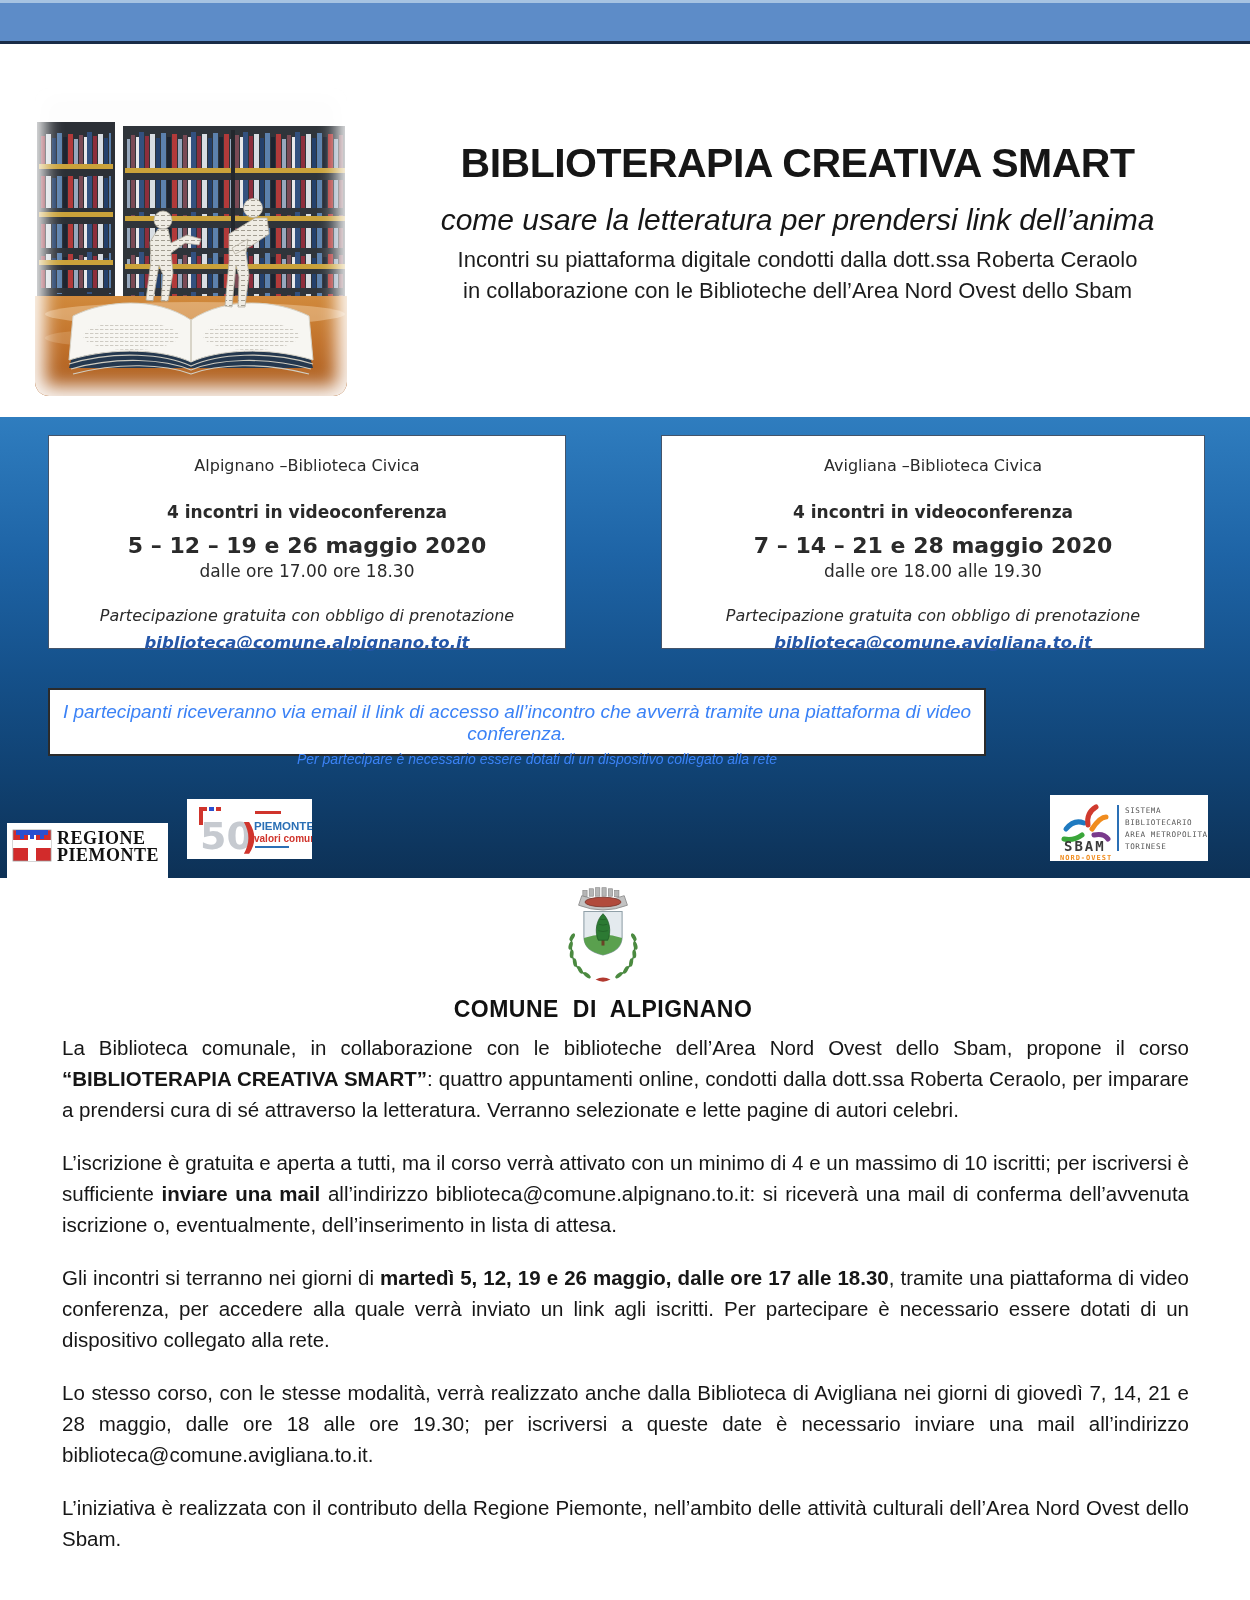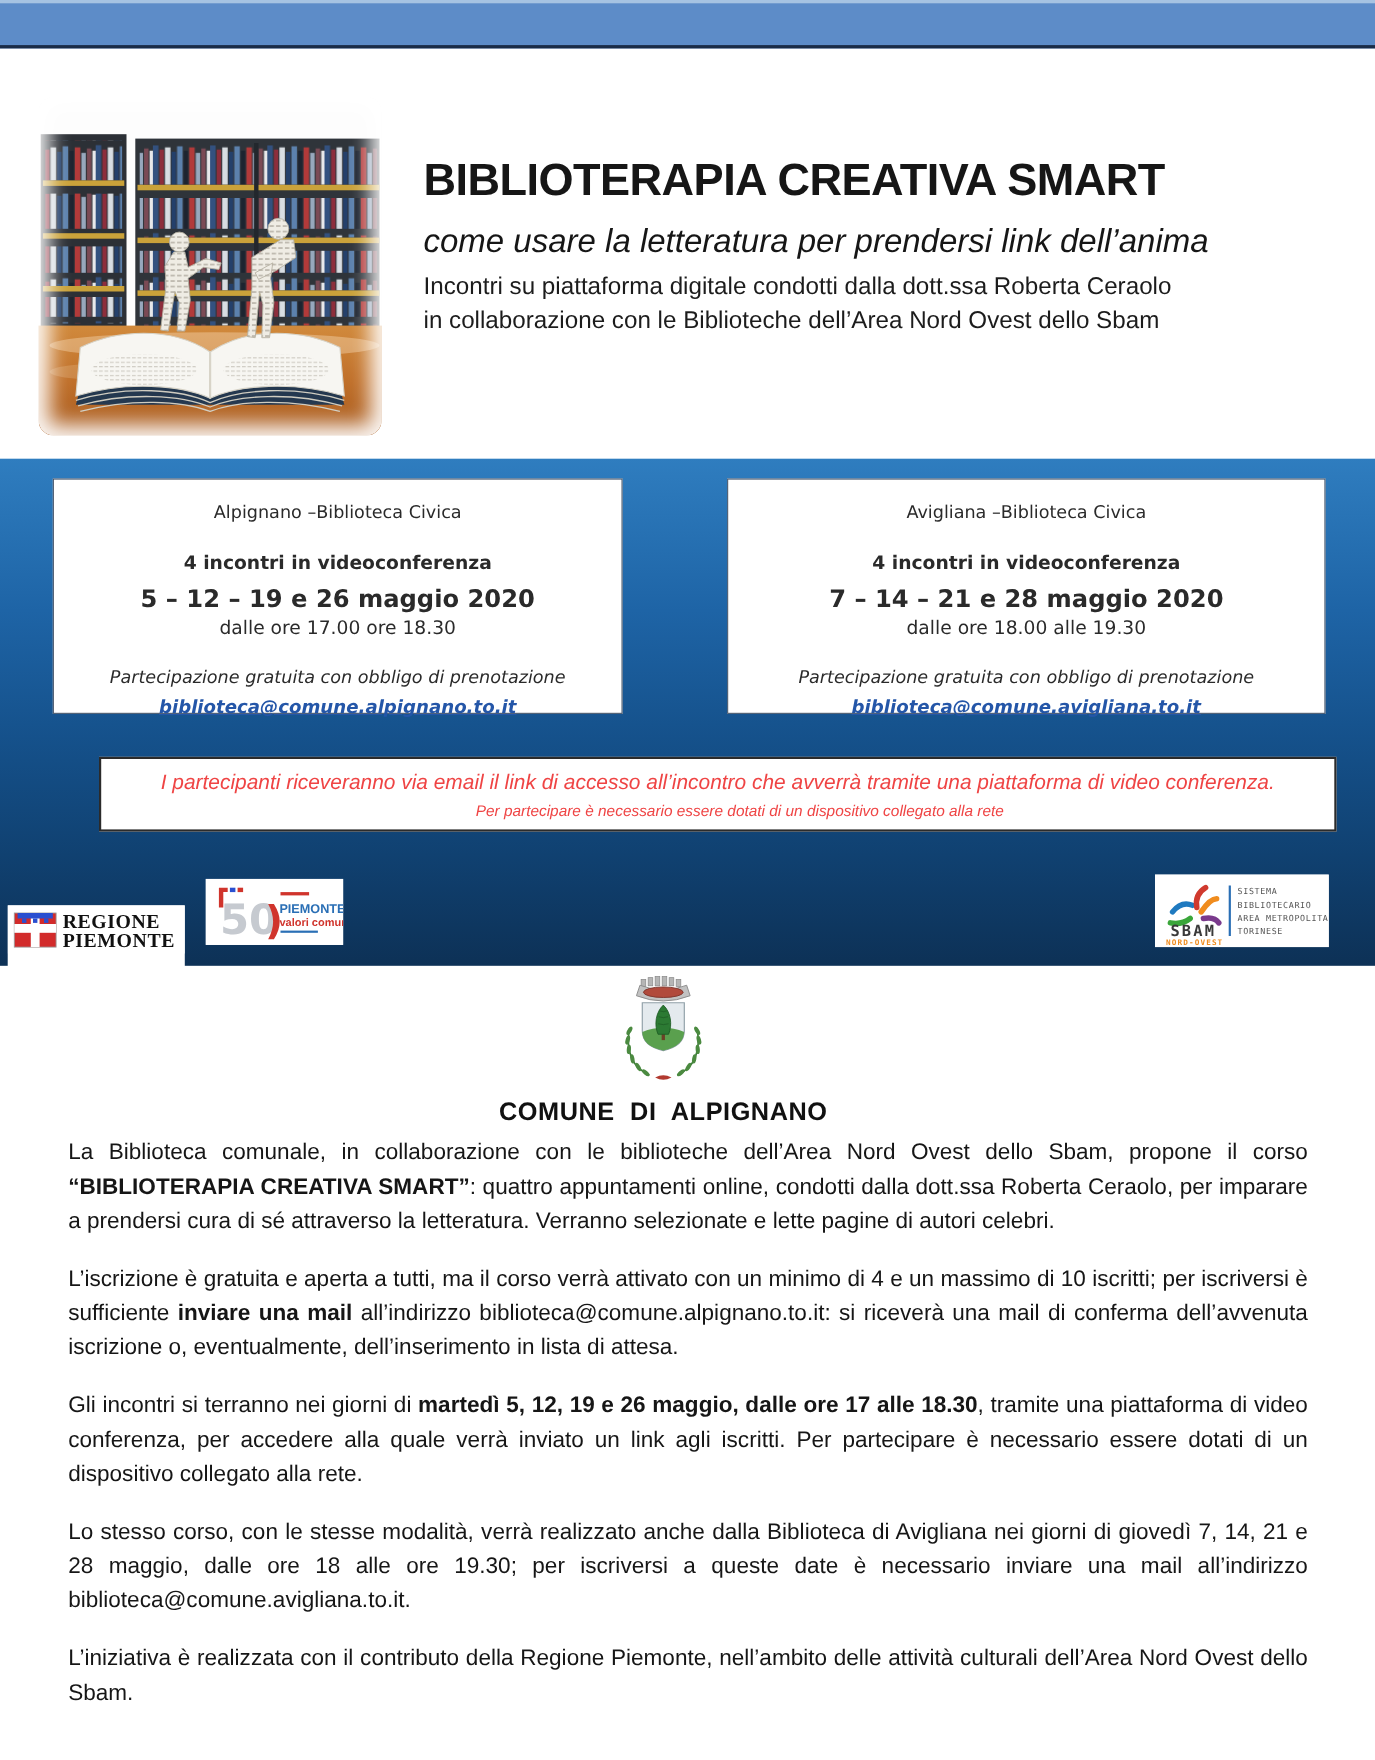--- a/index.html
+++ b/index.html
@@ -13,21 +13,21 @@
     border-top:3px solid #a6c3e2;border-bottom:3px solid #1a2c47;
   }
   
   .hero-photo{
     position:absolute;left:35px;top:88px;width:312px;height:308px;border-radius:14px;overflow:hidden;
   }
   .hero-photo::after{
     content:'';position:absolute;inset:0;border-radius:14px;
     box-shadow:inset 0 0 18px 10px rgba(255,255,255,.95);
   }
-  .hero-text{position:absolute;left:385px;top:140px;width:825px;text-align:left;}
+  .hero-text{position:absolute;left:385px;top:140px;width:825px;text-align:center;}
   .hero-title{font-size:41px;font-weight:700;letter-spacing:-0.5px;color:#161616;}
   .hero-subtitle{font-size:30px;font-style:italic;margin-top:16px;color:#161616;}
   .hero-line{font-size:22px;margin-top:10px;color:#1c1c1c;}
   .hero-line + .hero-line{margin-top:5px;}
   
   .blue-section{
     position:absolute;left:0;top:417px;width:1250px;height:461px;
     background:linear-gradient(180deg,#2f7dbf 0%,#1e64a6 30%,#15518b 55%,#104171 78%,#0d3156 100%);
   }
   .event-card{
@@ -37,22 +37,22 @@
   .card-left{left:48px;top:18px;width:518px;height:214px;}
   .card-right{left:661px;top:18px;width:544px;height:214px;}
   .card-location{margin-top:20px;font-size:16px;}
   .card-meetings{margin-top:27px;font-size:17px;font-weight:700;}
   .card-dates{margin-top:11px;font-size:22px;font-weight:700;}
   .card-time{margin-top:3px;font-size:17px;}
   .card-note{margin-top:25px;font-size:16px;font-style:italic;}
   .card-email{display:inline-block;margin-top:8px;font-size:16.5px;font-style:italic;font-weight:700;
     color:#2456a8;text-decoration:underline;cursor:pointer;}
   .banner{
-    position:absolute;left:48px;top:271px;width:1125px;height:68px;background:#ffffff;
-    border:2px solid #2b2b2b;text-align:center;font-style:italic;color:#ef4444;box-sizing:border-box;margin-left:42px;
+    position:absolute;left:48px;top:271px;width:938px;height:68px;background:#ffffff;
+    border:2px solid #2b2b2b;text-align:center;font-style:italic;color:#3b82f6;box-sizing:border-box;
   }
   .banner-line1{margin-top:11px;font-size:19px;}
   .banner-line2{margin-top:6px;font-size:14px;padding-left:40px;}
   .logo-box{position:absolute;background:#ffffff;}
   .logo-regione{left:7px;top:406px;width:161px;height:56px;}
   .logo-50{left:187px;top:382px;width:125px;height:60px;}
   .logo-sbam{left:1050px;top:378px;width:158px;height:66px;}
   
   .comune{position:absolute;left:0;top:884px;width:1206px;text-align:center;}
   .comune-name{margin-top:4px;font-size:23px;font-weight:700;letter-spacing:0.5px;word-spacing:7px;color:#111;}

